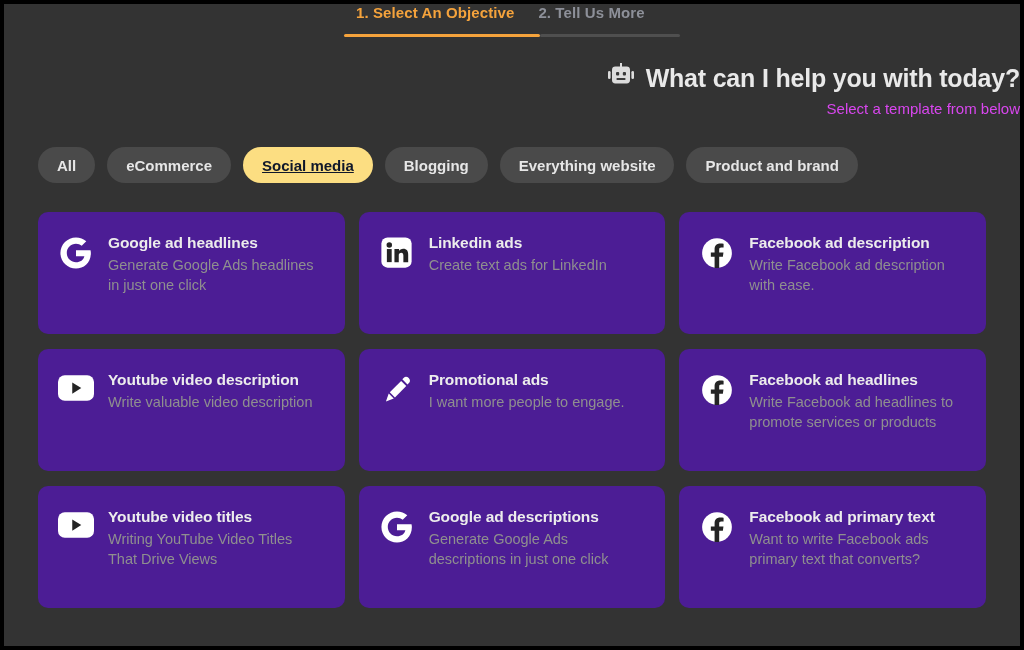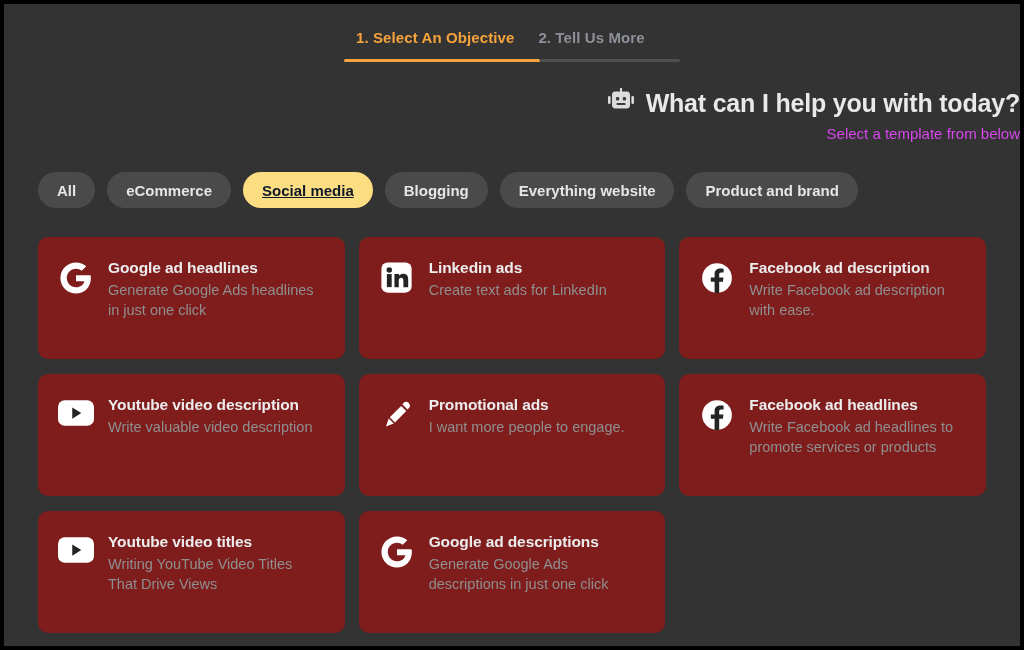--- a/index.html
+++ b/index.html
@@ -20,21 +20,20 @@
     width: 1016px;
     height: 642px;
     background: #333333;
     overflow: hidden;
   }
 
   
   .steps {
     display: flex;
     justify-content: center;
-    padding-top: 25px;
   }
   .steps-inner {
     display: flex;
     flex-direction: column;
     align-items: stretch;
   }
   .steps-row {
     display: flex;
     align-items: baseline;
   }
@@ -103,21 +102,21 @@
 
   
   .cards {
     display: grid;
     grid-template-columns: repeat(3, 1fr);
     gap: 15px 14px;
     padding: 0 34px;
     margin-top: 29px;
   }
   .card {
-    background: #7f1d1d;
+    background: #4c1d95;
     border-radius: 10px;
     height: 122px;
     padding: 22px 20px 0 20px;
     box-sizing: border-box;
     display: flex;
     gap: 14px;
     cursor: pointer;
   }
   .card-icon {
     flex: 0 0 auto;
@@ -287,15 +286,27 @@
         <svg width="34" height="34" viewBox="0 0 48 48" aria-hidden="true">
           <path fill="#ffffff" d="M44.5 20H24v8.5h11.8C34.7 33.9 30.1 37 24 37c-7.2 0-13-5.8-13-13s5.8-13 13-13c3.1 0 5.9 1.1 8.1 2.9l6.4-6.4C34.6 4.1 29.6 2 24 2 11.8 2 2 11.8 2 24s9.8 22 22 22c11 0 21-8 21-22 0-1.3-.2-2.7-.5-4z"></path>
         </svg>
       </div>
       <div class="card-body">
         <div class="card-title">Google ad descriptions</div>
         <div class="card-desc">Generate Google Ads descriptions in just one click</div>
       </div>
     </div>
 
+    <div class="card">
+      <div class="card-icon">
+        <svg width="34" height="34" viewBox="0 0 48 48" aria-hidden="true">
+          <circle cx="24" cy="24" r="21" fill="#ffffff"></circle>
+          <path fill="#242424" d="M27.1 45V29.4h5.2l.8-6.1h-6V19.4c0-1.8.5-3 3-3h3.2v-5.4c-.6-.1-2.5-.3-4.8-.3-4.7 0-7.9 2.9-7.9 8.1v4.5h-5.3v6.1h5.3V45z"></path>
+        </svg>
+      </div>
+      <div class="card-body">
+        <div class="card-title">Facebook ad primary text</div>
+        <div class="card-desc">Want to write Facebook ads primary text that converts?</div>
+      </div>
+    </div>
 
   </div>
 </div>
 
 </body></html>

